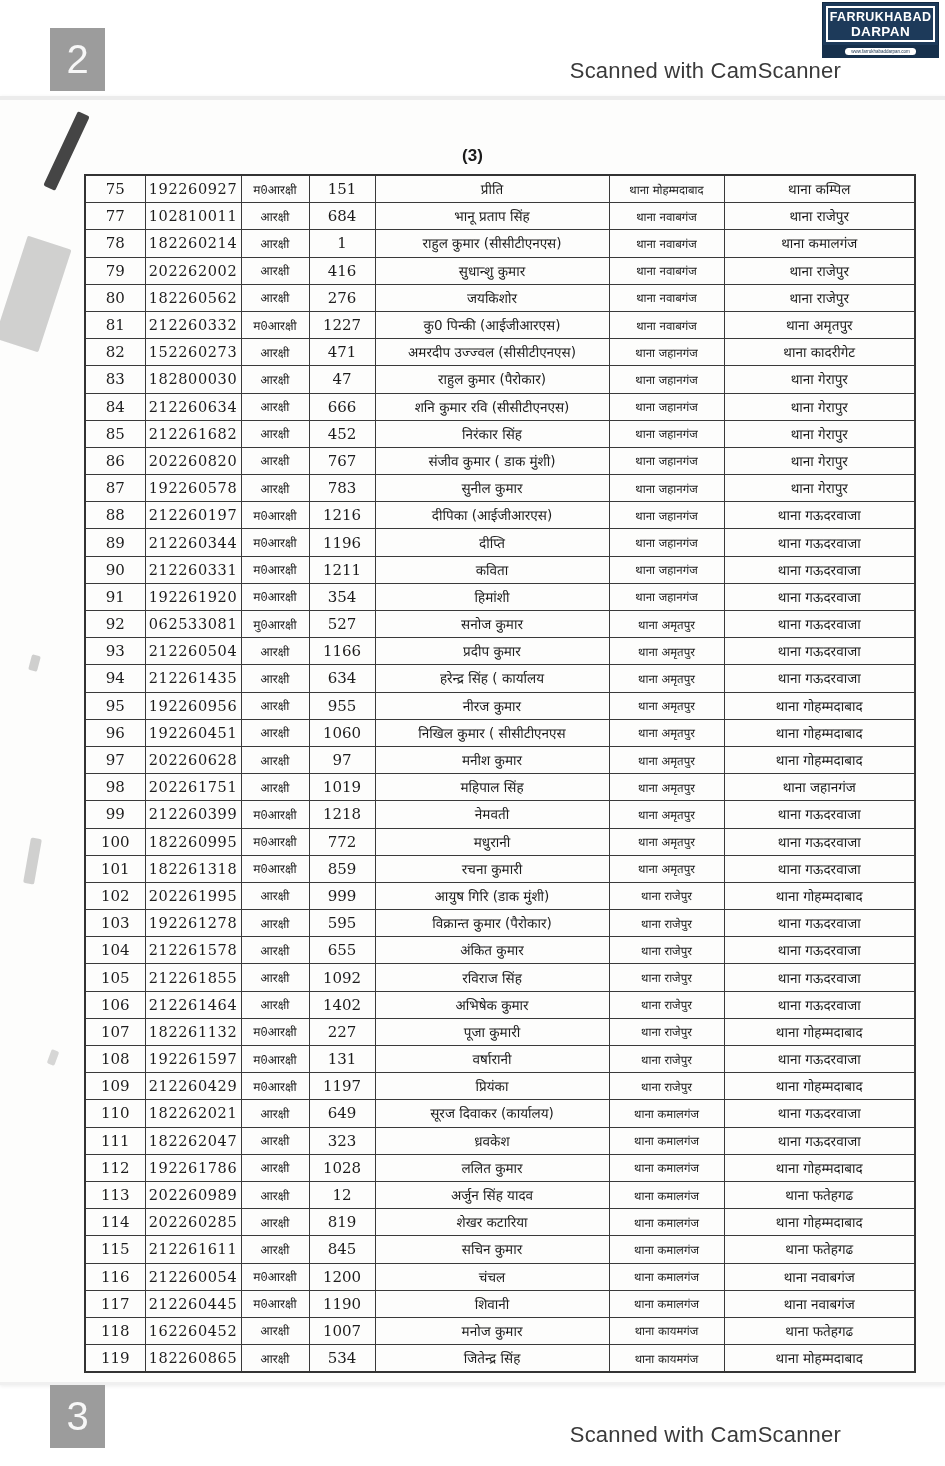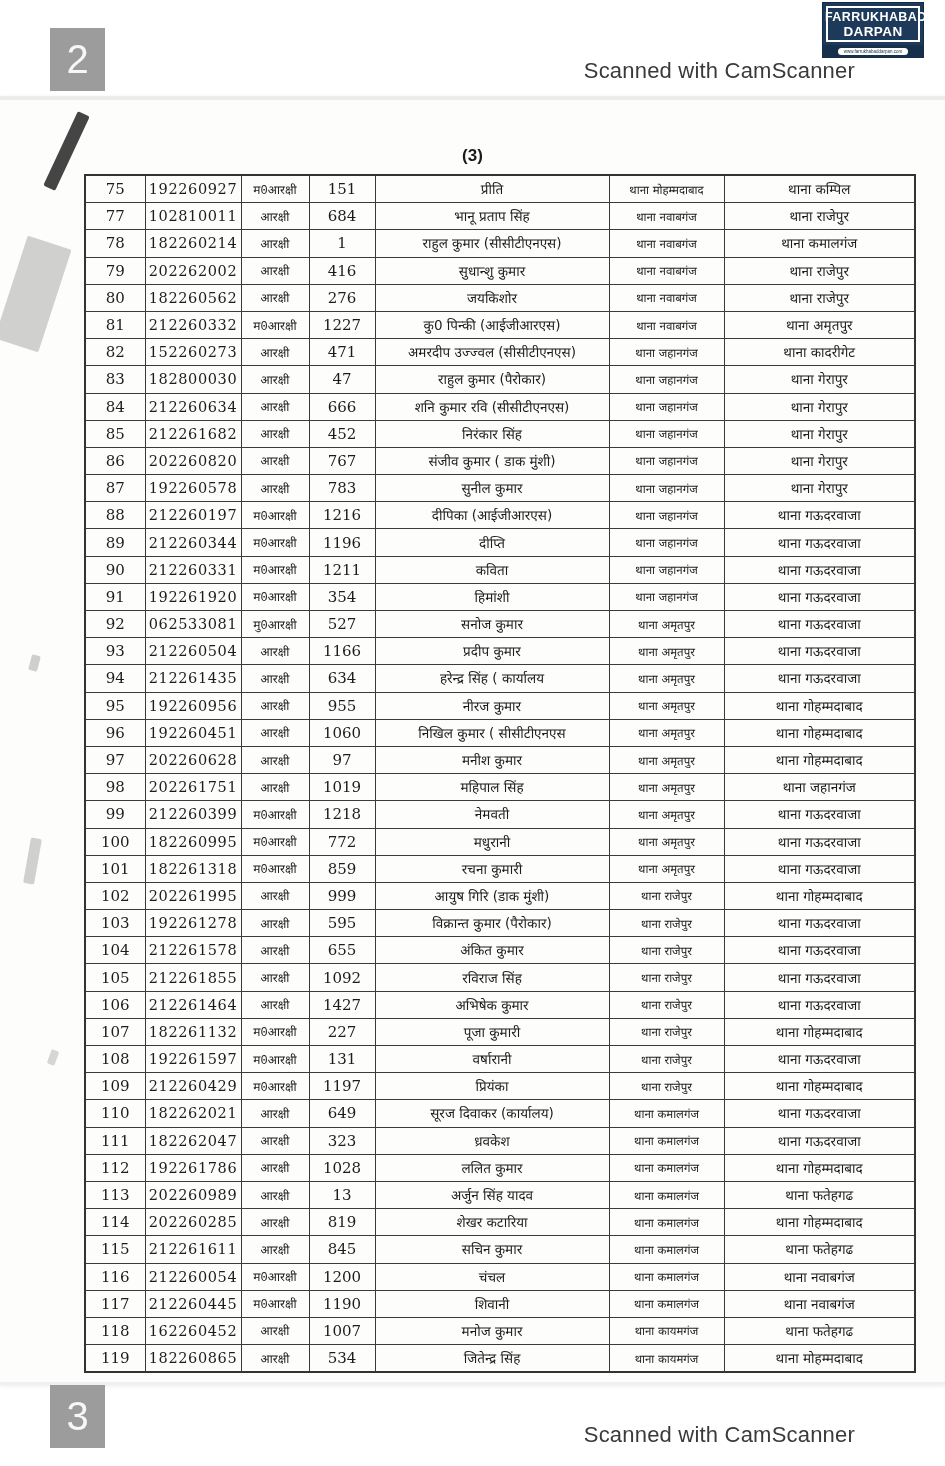--- a/index.html
+++ b/index.html
@@ -16,30 +16,30 @@
     position:absolute; width:55px; height:63px;
     background:#9c9c9c; color:#f7f7f7;
     display:flex; align-items:center; justify-content:center;
     font-family:"Liberation Sans", sans-serif;
     font-size:40px; font-weight:400;
   }
   .badge-top    { left:50px; top:28px; }
   .badge-bottom { left:50px; top:1385px; }
 
   .watermark {
-    position:absolute; right:90px; width:420px;
+    position:absolute; right:104px; width:420px;
     text-align:right; color:#3a3a3a;
     font-family:"Liberation Sans", sans-serif;
     font-size:22px; letter-spacing:0.2px; font-weight:500;
   }
   .watermark-top    { top:58px; }
   .watermark-bottom { top:1422px; }
 
   
-  .logo { position:absolute; left:822px; top:2px; width:102px; }
+  .logo { position:absolute; left:822px; top:2px; width:117px; }
   .logo-box {
     background:#1d3a5a; border:1px solid #122a44;
     box-shadow: inset 0 0 0 3px #1d3a5a, inset 0 0 0 5px #ffffff;
     padding:7px 2px 6px 2px; text-align:center;
   }
   .logo-l1, .logo-l2 {
     color:#ffffff; font-family:"Liberation Sans", sans-serif;
     font-weight:700; letter-spacing:0.4px; line-height:1.12;
   }
   .logo-l1 { font-size:12.5px; }
@@ -404,21 +404,21 @@
             <td class="c2">आरक्षी</td>
             <td class="c3">1092</td>
             <td class="c4">रविराज सिंह</td>
             <td class="c5">थाना राजेपुर</td>
             <td class="c6">थाना गऊदरवाजा</td>
           </tr>
           <tr>
             <td class="c0">106</td>
             <td class="c1">212261464</td>
             <td class="c2">आरक्षी</td>
-            <td class="c3">1427</td>
+            <td class="c3">1402</td>
             <td class="c4">अभिषेक कुमार</td>
             <td class="c5">थाना राजेपुर</td>
             <td class="c6">थाना गऊदरवाजा</td>
           </tr>
           <tr>
             <td class="c0">107</td>
             <td class="c1">182261132</td>
             <td class="c2">म0आरक्षी</td>
             <td class="c3">227</td>
             <td class="c4">पूजा कुमारी</td>
@@ -467,21 +467,21 @@
             <td class="c2">आरक्षी</td>
             <td class="c3">1028</td>
             <td class="c4">ललित कुमार</td>
             <td class="c5">थाना कमालगंज</td>
             <td class="c6">थाना गोहम्मदाबाद</td>
           </tr>
           <tr>
             <td class="c0">113</td>
             <td class="c1">202260989</td>
             <td class="c2">आरक्षी</td>
-            <td class="c3">13</td>
+            <td class="c3">12</td>
             <td class="c4">अर्जुन सिंह यादव</td>
             <td class="c5">थाना कमालगंज</td>
             <td class="c6">थाना फतेहगढ</td>
           </tr>
           <tr>
             <td class="c0">114</td>
             <td class="c1">202260285</td>
             <td class="c2">आरक्षी</td>
             <td class="c3">819</td>
             <td class="c4">शेखर कटारिया</td>

